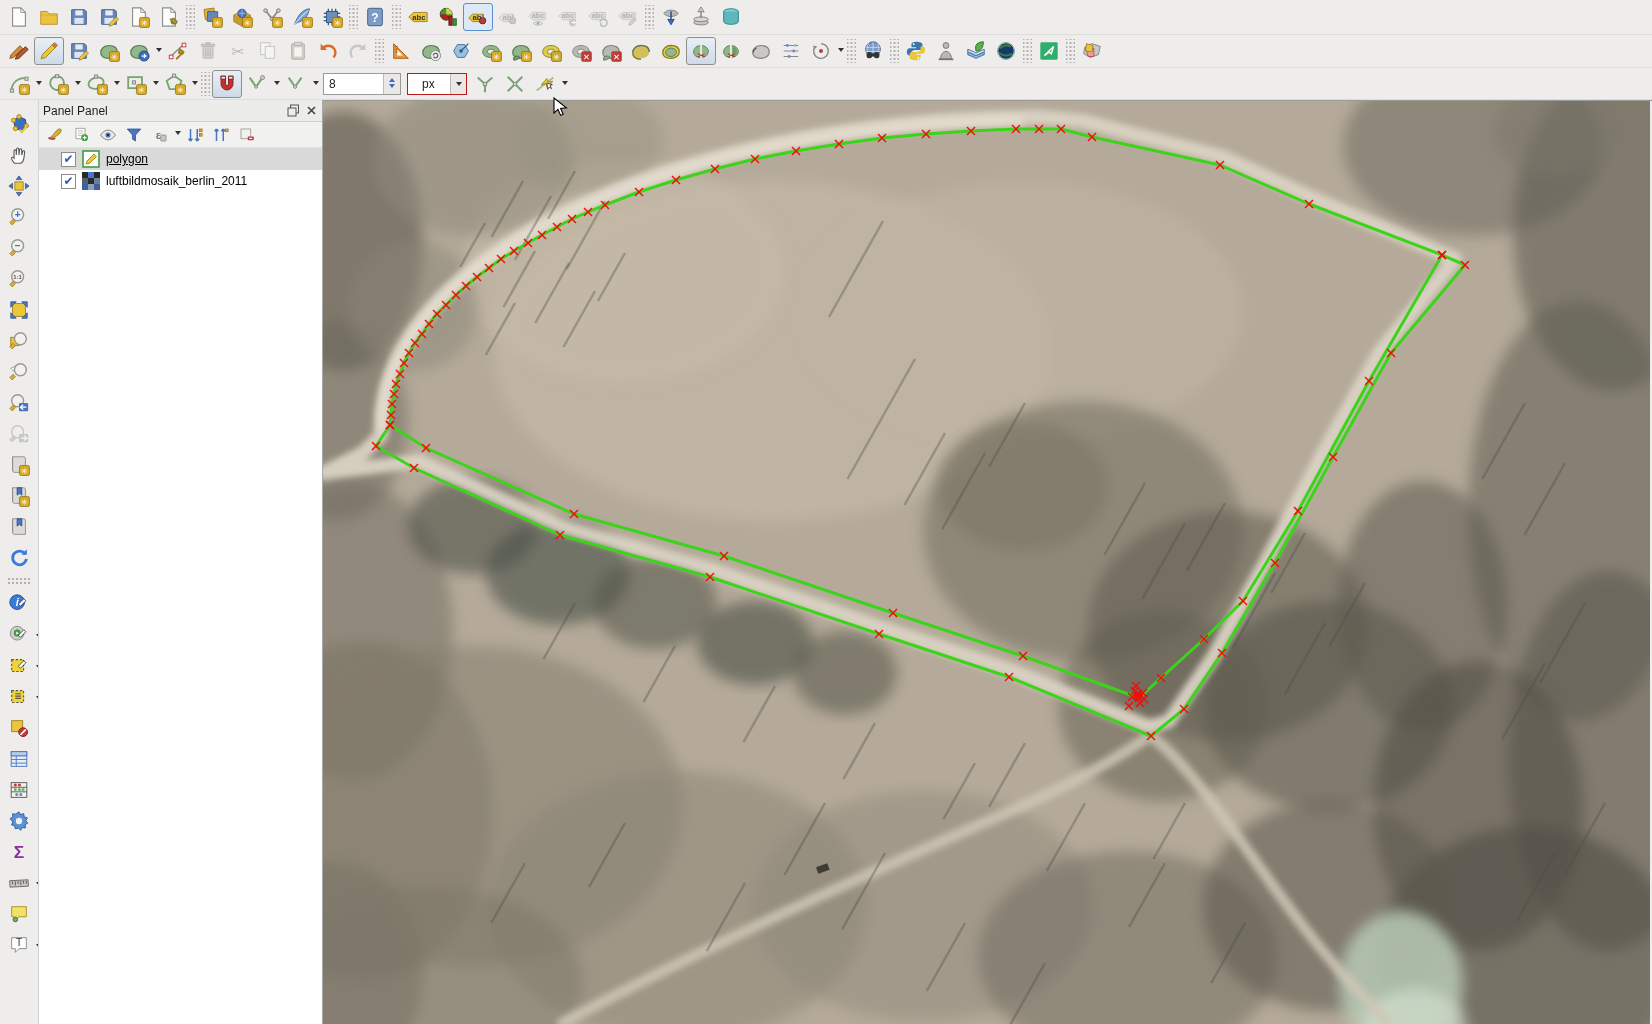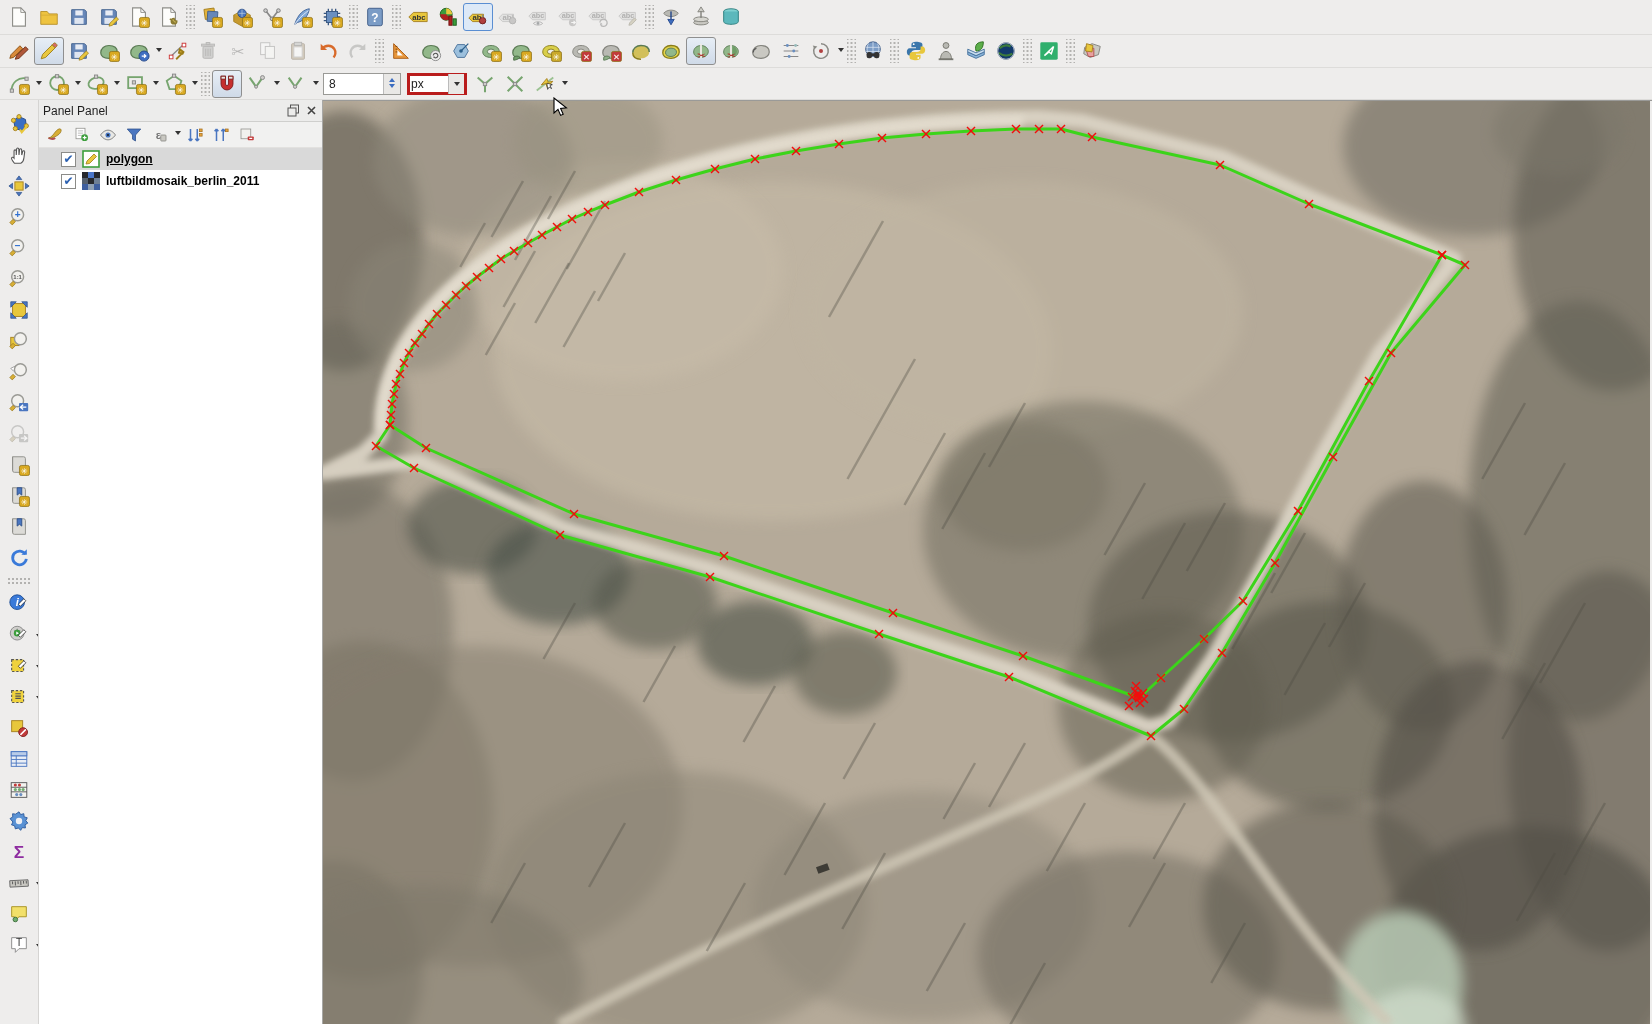--- a/index.html
+++ b/index.html
@@ -18,22 +18,22 @@
   .dd:after{content:"";border:3.5px solid transparent;border-top:4.5px solid #333;margin-bottom:9px;}
   .sep{width:9px;height:24px;flex:none;margin:0 2px;
        background-image:radial-gradient(#b3b2b0 1px,transparent 1.2px);background-size:4px 4px;background-position:center;}
   .spin{display:flex;align-items:center;height:22px;background:#fff;border:1px solid #9a9a96;width:78px;
         padding-left:5px;box-sizing:border-box;margin:0 3px;}
   .spin .v{flex:1}
   .spin .arr{width:16px;height:20px;display:flex;flex-direction:column;align-items:center;justify-content:center;gap:2px;background:#e9e8e6;border-left:1px solid #bbb;}
   .spin .arr i{border:3.5px solid transparent;}
   .spin .arr i.up{border-bottom:4px solid #3a6cc0;margin-top:-2px}
   .spin .arr i.dn{border-top:4px solid #3a6cc0}
-  .combo{display:flex;align-items:center;height:22px;background:#fff;border:3px solid #b91c1c;width:60px;
-         padding-left:1px;box-sizing:border-box;margin:0 3px;}
+  .combo{display:flex;align-items:center;height:22px;background:#fff;border:1px solid #b91c1c;width:60px;
+         padding-left:14px;box-sizing:border-box;margin:0 3px;}
   .combo .v{flex:1}
   .combo .btn{width:15px;height:20px;background:#e9e8e6;border-left:1px solid #bbb;display:flex;align-items:center;justify-content:center;}
   .combo .btn:after{content:"";border:3.5px solid transparent;border-top:4.5px solid #333;margin-top:4px;}
   
   #main{display:flex;height:924px;}
   #lefttb{width:38px;background:#eeedec;display:flex;flex-direction:column;align-items:center;padding-top:10px;box-sizing:border-box;}
   #lefttb .it{margin-bottom:3px}
   #lefttb .withdd{display:flex;align-items:center;margin-left:9px}
   #lefttb .hsep{height:8px;width:24px;margin:2px 0 5px 0;
       background-image:radial-gradient(#b3b2b0 1px,transparent 1.2px);background-size:4px 4px;}
@@ -45,21 +45,21 @@
   #ptoolbar .it{width:24px;height:22px}
   #ptoolbar .it svg{width:18px;height:18px}
   #ptoolbar .dd{height:22px}
   #ptoolbar .dd:after{margin-bottom:8px}
   .lrow{height:22px;display:flex;align-items:center;padding-left:22px;background:#fff;}
   .lrow.sel{background:#d9d9d9;}
   .lrow .cb{width:13px;height:13px;background:#fff;border:1px solid #8b8b88;display:flex;align-items:center;justify-content:center;
             color:#2a5fb0;font-size:12px;font-weight:bold;margin-right:6px;}
   .lrow .licon{width:18px;height:18px;margin-right:6px;display:flex;align-items:center;justify-content:center}
   .lrow .licon svg{width:18px;height:18px}
-  .lrow .name{font-weight:bold;color:#000;}
+  .lrow .name{font-weight:normal;color:#000;}
   .lrow.sel .name{text-decoration:underline;}
   #panelbody{flex:1;background:#fff;}
   #canvas{flex:1;position:relative;border-top:1px solid #9a9a98;}
   #mapsvg{display:block}
   
   #cursor{position:absolute;z-index:50;pointer-events:none;}
 </style>
 </head>
 <body>
 <div id="app">

